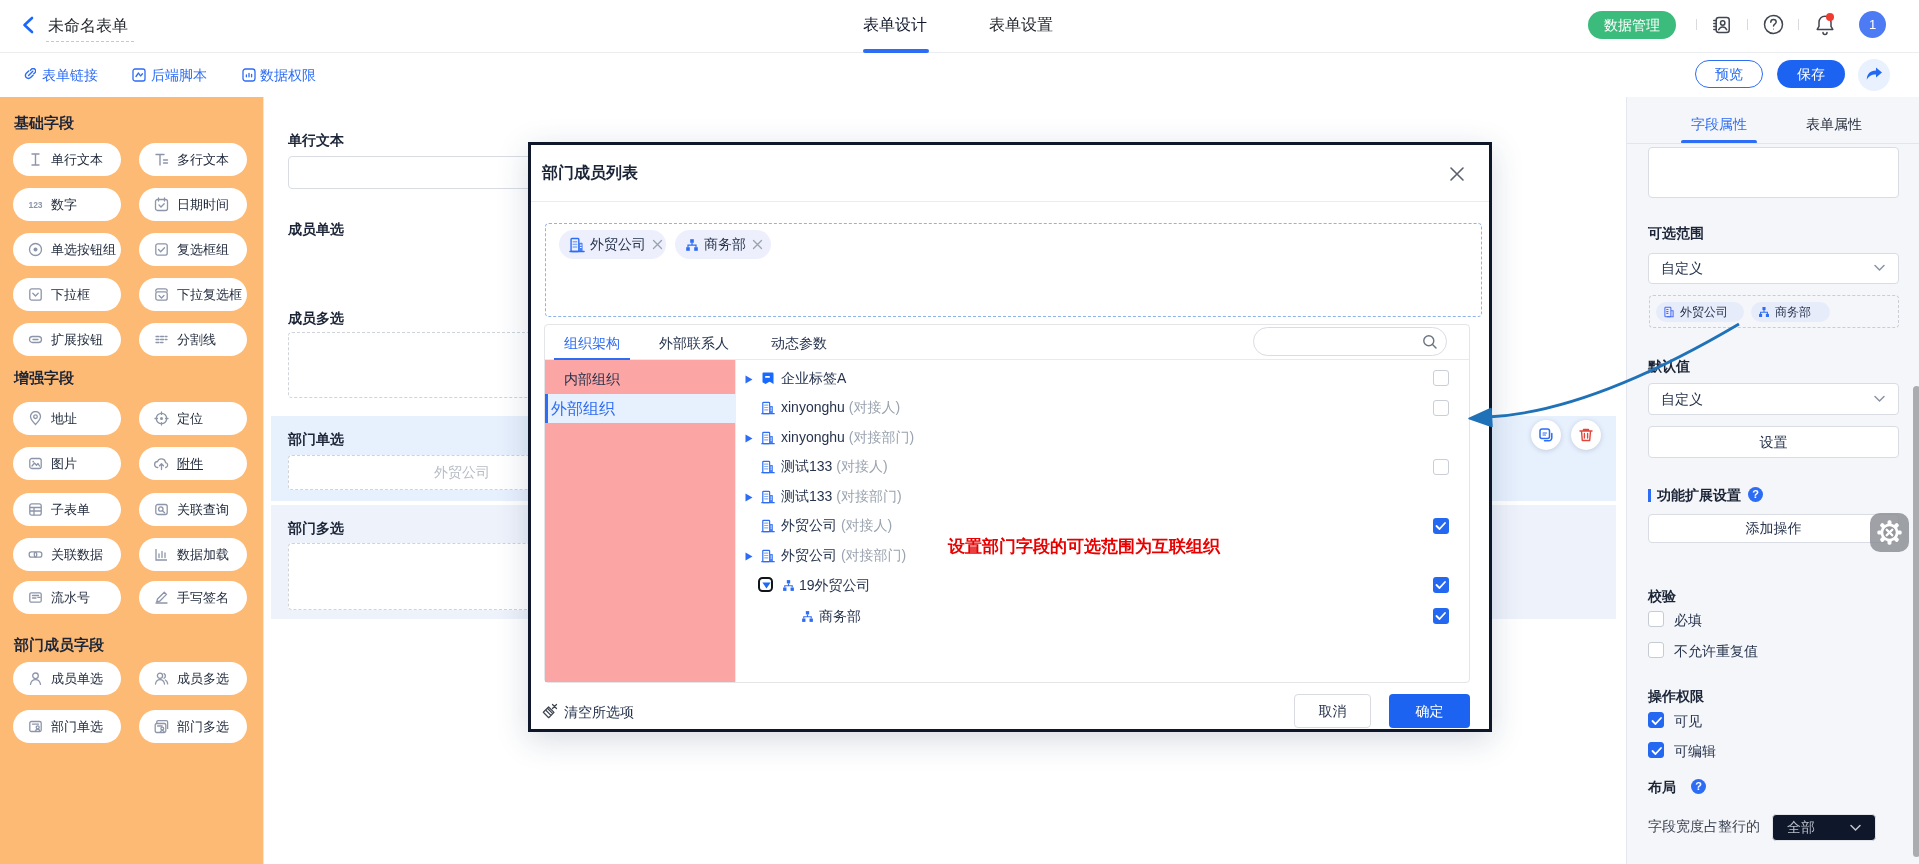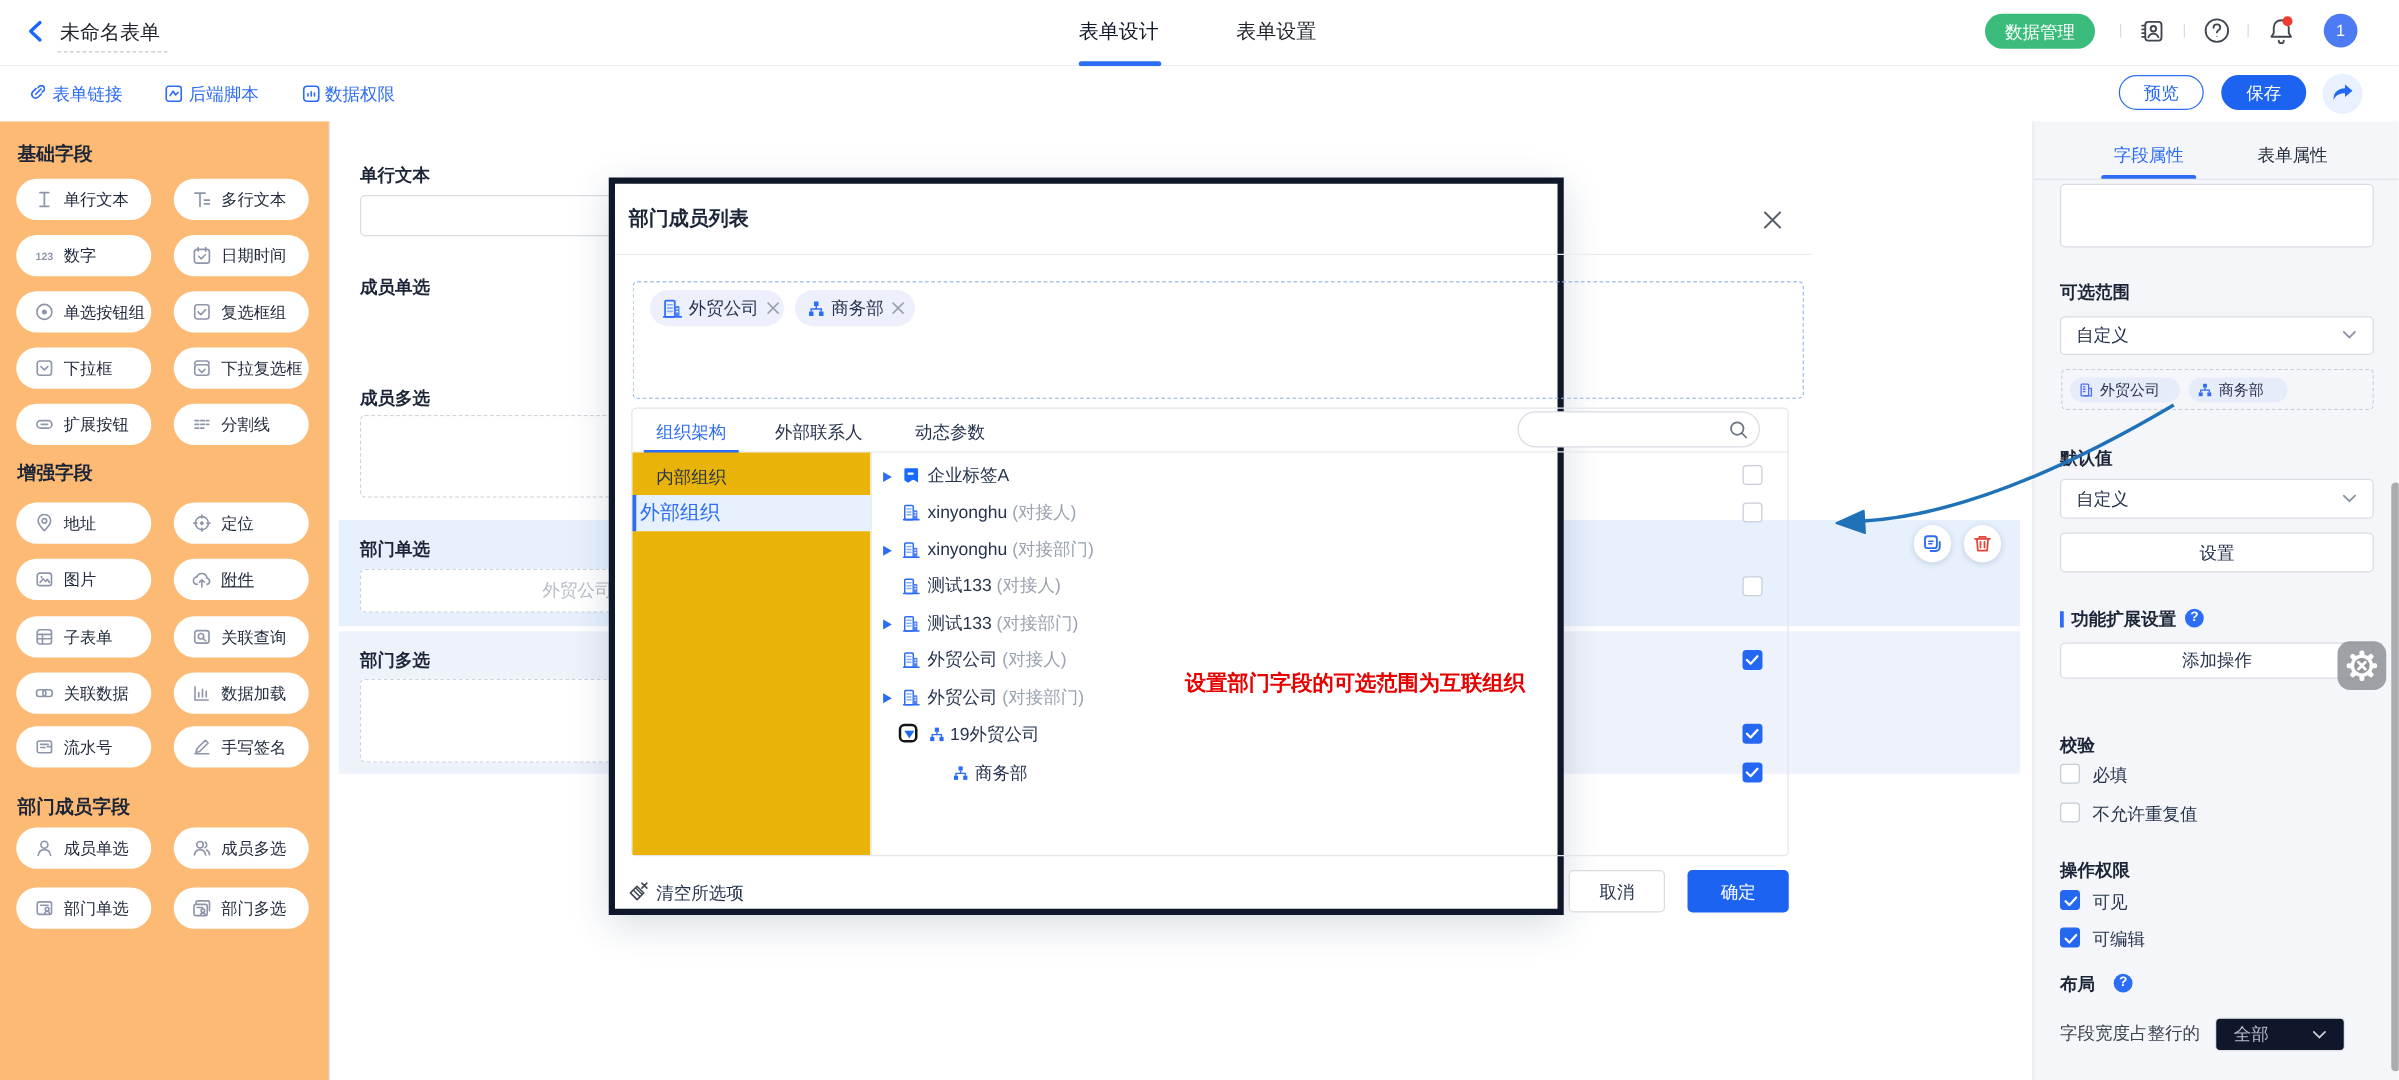--- a/index.html
+++ b/index.html
@@ -28,21 +28,21 @@
   .ph { color:#b6bcc6; font-size:14px; text-align:center; }
   
   #rsb { position:absolute; left:1626px; top:97px; width:293px; height:767px; background:#f5f6f9; border-left:1px solid #e5e7ee; z-index:10; }
   .r-label { position:absolute; left:21px; font-size:14px; font-weight:bold; color:#1c2537; }
   .r-ctl { position:absolute; left:21px; width:251px; background:#fff; border:1px solid #d9dce3; border-radius:4px; }
   .chip { position:absolute; display:flex; align-items:center; background:#e7ecfb; border-radius:11px; font-size:12px; color:#26334d; }
   .cb { position:absolute; width:16px; height:16px; border:1px solid #c6cbd4; border-radius:3px; background:#fff; }
   .cb.on { background:#2468f2; border-color:#2468f2; }
   .cb-lb { position:absolute; left:47px; font-size:14px; color:#26334d; }
   
-  #modal { position:absolute; left:487px; top:142px; width:764px; height:590px; background:#fff; border:5px solid #0f172a; box-shadow:0 8px 30px rgba(30,55,90,.18); z-index:20; }
+  #modal { position:absolute; left:528px; top:142px; width:964px; height:590px; background:#fff; border:3px solid #0f172a; box-shadow:0 8px 30px rgba(30,55,90,.18); z-index:20; }
   
   .trow { position:absolute; font-size:14px; color:#26334d; white-space:nowrap; }
   .trow span { white-space:nowrap; }
   .gray { color:#9aa3af; }
   .mcb { position:absolute; left:888px; width:16px; height:16px; border:1px solid #c9ced8; border-radius:3px; background:#fff; }
   .mcb.on { background:#2468f2; border:none; }
   .z-top { z-index:40; }
 </style>
 </head>
 <body>
@@ -358,21 +358,21 @@
     <div class="abs" style="left:0;top:0;width:924px;height:35px;border-bottom:1px solid #e8eaee;"></div>
     <div class="abs" style="left:19px;top:10px;font-size:14px;color:#2d6cf5;">组织架构</div>
     <div class="abs" style="left:9px;top:33px;width:76px;height:2.5px;background:#2d6cf5;"></div>
     <div class="abs" style="left:114px;top:10px;font-size:14px;color:#26334d;">外部联系人</div>
     <div class="abs" style="left:226px;top:10px;font-size:14px;color:#26334d;">动态参数</div>
     <div class="abs" style="left:708px;top:2px;width:194px;height:29px;border:1px solid #d9dce3;border-radius:15px;background:#fff;"></div>
     <svg class="abs" style="left:877px;top:9px;" width="16" height="16" viewBox="0 0 16 16" fill="none" stroke="#6b7280" stroke-width="1.4">
         <circle cx="6.8" cy="6.8" r="5"></circle>
         <path d="M10.5 10.5l3.5 3.5" stroke-linecap="round"></path>
       </svg>
-    <div class="abs" style="left:0;top:35px;width:191px;height:322px;background:#eab308;border-right:1px solid #e8eaee;">
+    <div class="abs" style="left:0;top:35px;width:191px;height:322px;background:#fca5a5;border-right:1px solid #e8eaee;">
       <div class="abs" style="left:0;top:5px;width:191px;height:28px;line-height:28px;padding-left:19px;font-size:14px;color:#26334d;">内部组织</div>
       <div class="abs" style="left:0;top:34px;width:191px;height:29px;background:#e7f0fd;">
         <div class="abs" style="left:0;top:0;width:3px;height:29px;background:#2d6cf5;"></div>
         <div style="line-height:29px;padding-left:6px;font-size:16px;color:#2d6cf5;">外部组织</div>
       </div>
     </div>
     <div class="trow" style="left:200px;top:38.5px;height:29px;line-height:29px;">
       <svg class="abs" style="left:0;top:11px;" width="8" height="9" viewBox="0 0 8 9">
           <path d="M0.5 0.5L7.5 4.5 0.5 8.5z" fill="#2d6cf5"></path>
         </svg>

